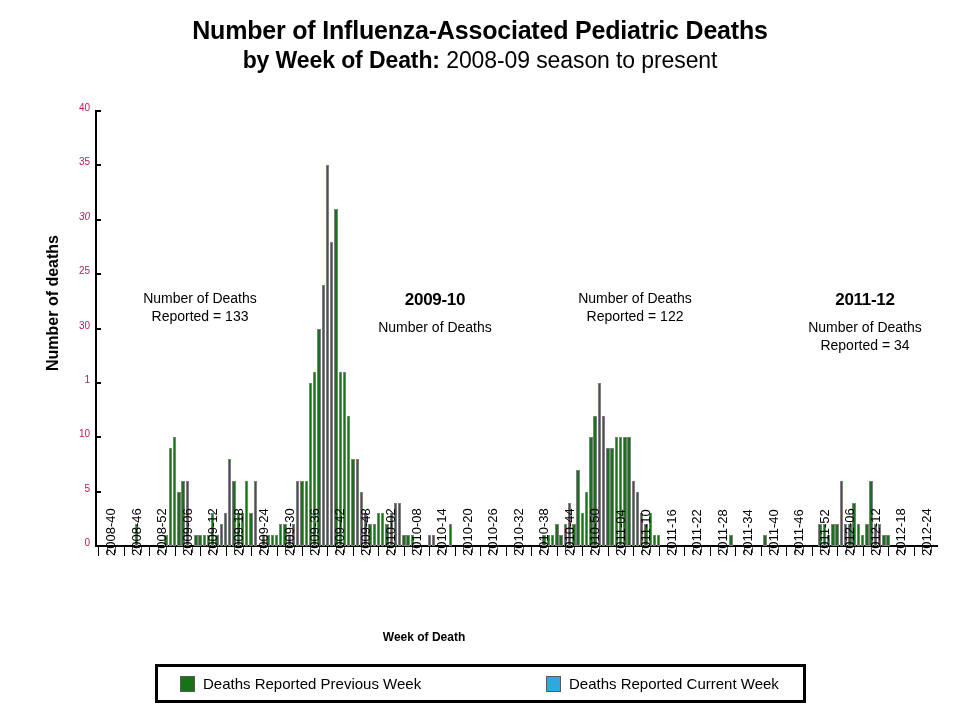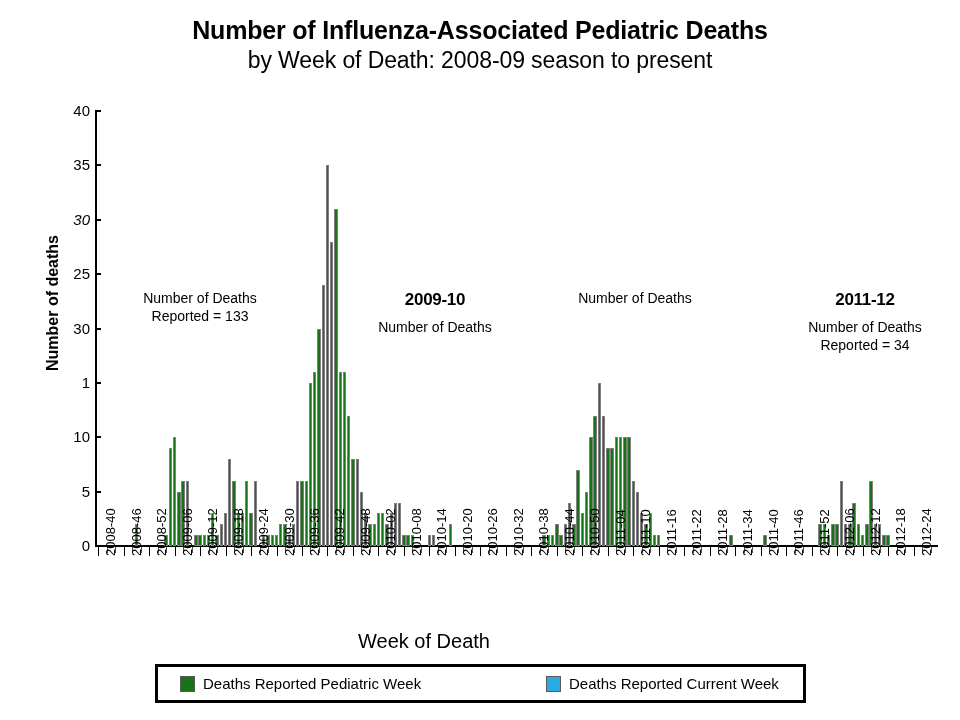--- a/index.html
+++ b/index.html
@@ -31,21 +31,21 @@
     font-weight: bold;
     letter-spacing: -0.2px;
     display: block;
   }
   #chart-title .line2 {
     font-size: 23px;
     display: block;
     letter-spacing: -0.1px;
   }
   #chart-title .line2 .bold {
-    font-weight: normal;
+    font-weight: bold;
   }
 
   
   #plot-area {
     position: absolute;
     left: 96px;
     top: 111px;
     width: 841px;
     height: 435px;
   }
@@ -65,23 +65,23 @@
     height: 2px;
     background: #000;
   }
 
   
   .ytick-label {
     position: absolute;
     right: 0;
     width: 34px;
     text-align: right;
-    font-size: 15px;
+    font-size: 10px;
     transform: translateY(-9px);
-    color: #000000;
+    color: #be185d;
   }
   #y-ticks {
     position: absolute;
     left: 52px;
     top: 111px;
     width: 38px;
     height: 435px;
   }
   .ytick-mark {
     position: absolute;
@@ -130,22 +130,22 @@
     transform-origin: left top;
     transform: rotate(-90deg);
     color: #000;
   }
   #xlabel {
     position: absolute;
     left: 0;
     top: 630px;
     width: 848px;
     text-align: center;
-    font-size: 20px;
-    font-weight: normal;
+    font-size: 12px;
+    font-weight: bold;
   }
 
   
   .season-ann {
     position: absolute;
     text-align: center;
     width: 200px;
   }
   .season-ann .season-name {
     font-size: 17px;
@@ -464,32 +464,33 @@
     <div class="season-ann" style="left: 100px; top: 290px;">
       <span class="season-count">Number of Deaths</span>
       <span class="season-count">Reported = 133</span>
     </div>
     <div class="season-ann" style="left: 335px; top: 290px;">
       <span class="season-name">2009-10</span>
       <span class="season-count">Number of Deaths</span>
     </div>
     <div class="season-ann" style="left: 535px; top: 290px;">
       <span class="season-count">Number of Deaths</span>
+      <span class="season-count">Reported = 122</span>
     </div>
     <div class="season-ann" style="left: 765px; top: 290px;">
       <span class="season-name">2011-12</span>
       <span class="season-count">Number of Deaths</span>
       <span class="season-count">Reported = 34</span>
     </div>
   </div>
 
 <div id="legend">
     <div class="legend-item" style="left: 22px;">
       <span class="legend-swatch" style="background: rgb(23, 115, 23);"></span>
-      <span class="legend-text">Deaths Reported Pediatric Week</span>
+      <span class="legend-text">Deaths Reported Previous Week</span>
     </div>
     <div class="legend-item" style="left: 388px;">
       <span class="legend-swatch" style="background: rgb(41, 171, 226);"></span>
       <span class="legend-text">Deaths Reported Current Week</span>
     </div>
   </div>
 
 <div class="ytick-mark" style="top: 545px;"></div>
 <div class="ytick-mark" style="top: 490.625px;"></div>
 <div class="ytick-mark" style="top: 436.25px;"></div>

